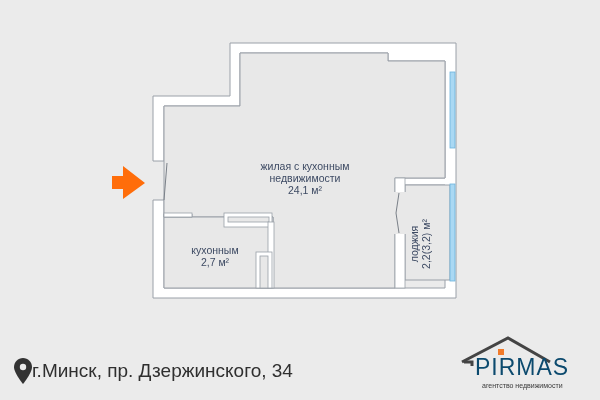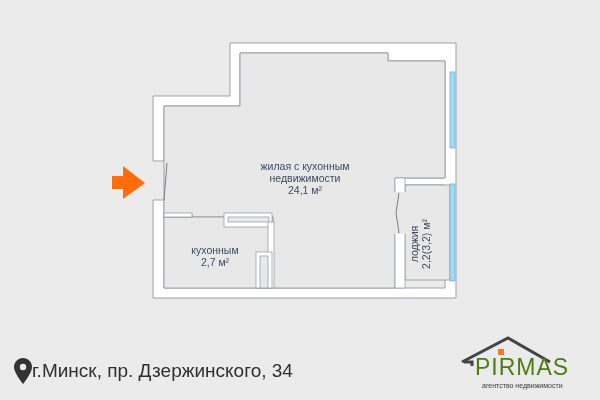--- a/index.html
+++ b/index.html
@@ -5,21 +5,21 @@
   html,body{margin:0;padding:0;}
   body{width:600px;height:400px;background:#ebebeb;position:relative;overflow:hidden;font-family:"Liberation Sans",sans-serif;}
   #plan{position:absolute;left:0;top:0;width:600px;height:330px;}
   .lbl{position:absolute;color:#3d4a63;font-size:10.5px;text-align:center;line-height:12px;}
   #room-main{left:240px;top:143px;width:130px;margin-top:17px;}
   #room-bath{left:180px;top:244px;width:70px;}
   #room-loggia{left:370px;top:232px;width:100px;transform:rotate(-90deg);transform-origin:center;}
   #address{position:absolute;left:14px;top:358px;display:flex;align-items:center;}
   #address .txt{font-size:19px;color:#2f2f2f;}
   #logo{position:absolute;left:458px;top:336px;width:130px;height:56px;}
-  #logo .name{position:absolute;left:17px;top:18px;font-size:23px;color:#4d7c0f;letter-spacing:1px;}
+  #logo .name{position:absolute;left:17px;top:18px;font-size:23px;color:#0c4a6e;letter-spacing:1px;}
   #logo .sub{position:absolute;left:24px;top:46px;font-size:7px;color:#3a3a3a;white-space:nowrap;}
 </style>
 </head>
 <body>
 
 <svg id="plan" viewBox="0 0 600 330">
   <g fill="#ffffff" stroke="#9aa0a8" stroke-width="1">
 
     <path d="M153,96 L230,96 L230,43 L456,43 L456,298 L153,298 L153,200 L164,200 L164,288 L445,288 L445,185 L400,185 L400,197 L395,197 L395,178 L445,178 L445,61 L388,61 L388,53 L240,53 L240,106 L164,106 L164,161 L153,161 Z"></path>
   </g>

